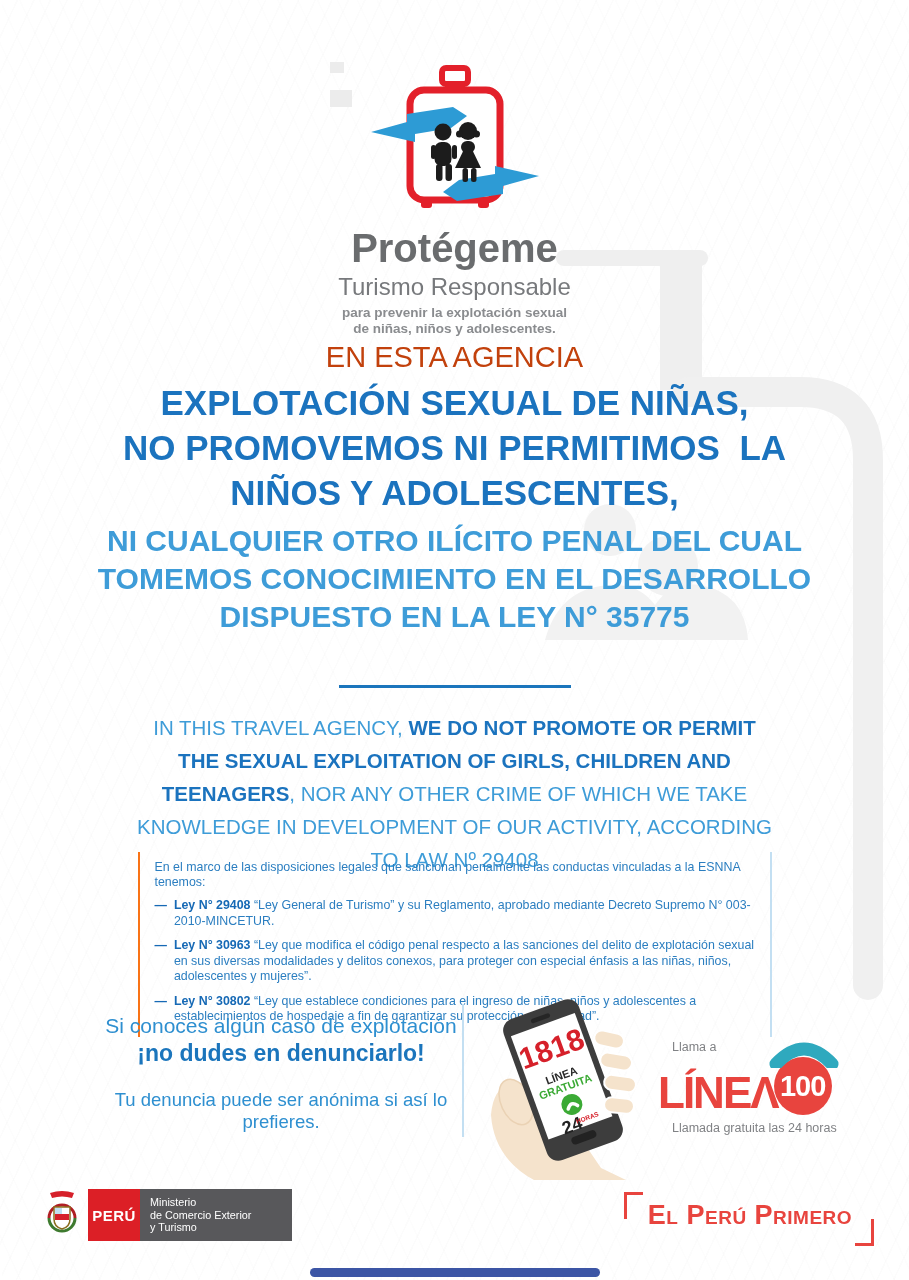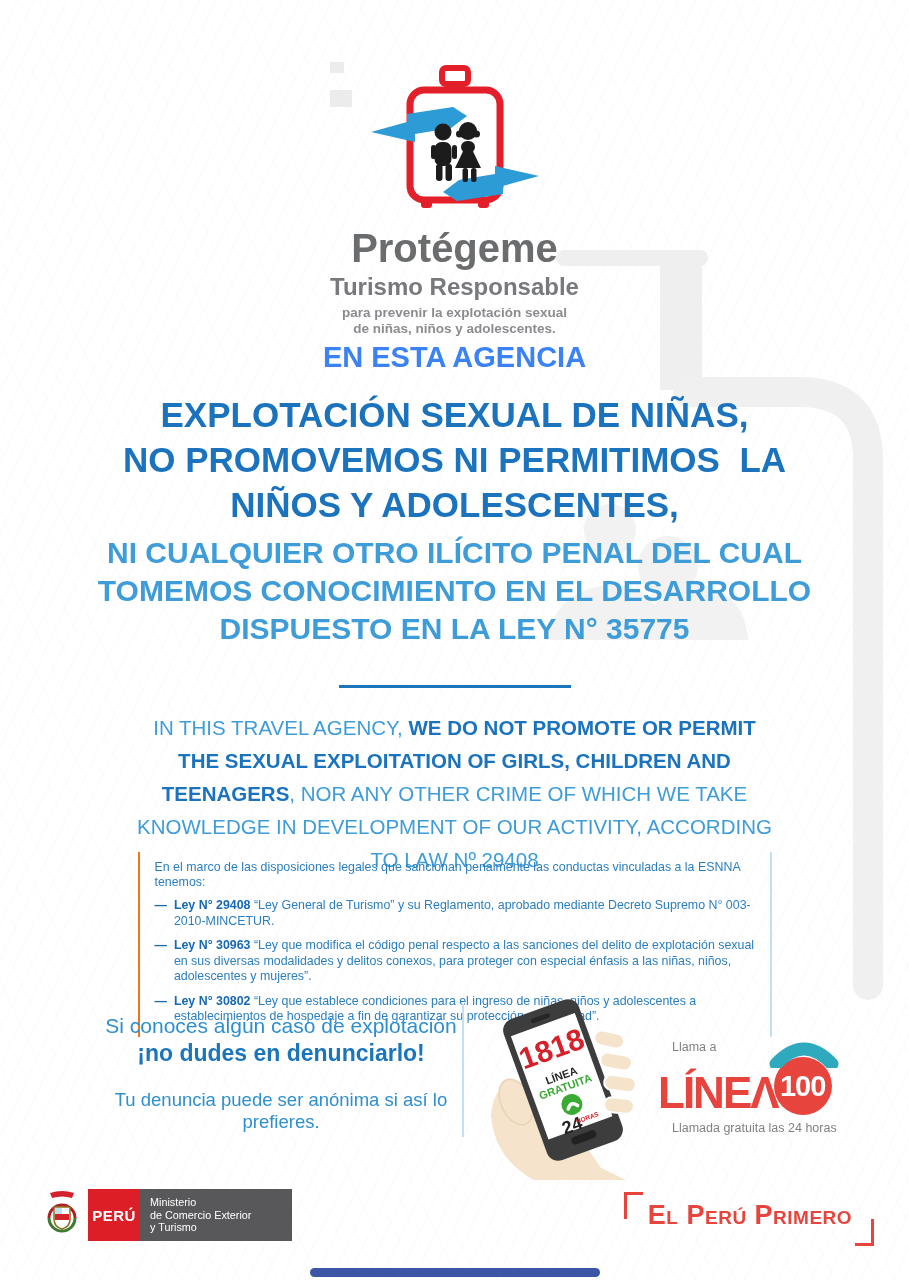--- a/index.html
+++ b/index.html
@@ -11,26 +11,26 @@
       repeating-linear-gradient(115deg, rgba(0,0,0,0.025) 0 1.5px, transparent 1.5px 15px),
       repeating-linear-gradient(65deg, rgba(0,0,0,0.015) 0 1.5px, transparent 1.5px 18px);
     opacity:.5;
   }
   .wm{position:absolute;inset:0;z-index:0;pointer-events:none;}
   .content{position:absolute;inset:0;z-index:1;}
 
   
   .logo-block{position:absolute;top:64px;left:0;right:0;text-align:center;}
   .brand-title{font-size:40px;font-weight:bold;color:#6A6C6E;letter-spacing:0px;margin-top:6px;}
-  .brand-sub{font-size:24px;font-weight:bold;color:#77797C;margin-top:2px;}
+  .brand-sub{font-size:24px;font-weight:normal;color:#77797C;margin-top:2px;}
   .brand-tagline{font-size:13.5px;font-weight:bold;color:#8A8C8F;line-height:16px;margin-top:4px;}
 
   
   .headline{position:absolute;top:341px;left:0;right:0;text-align:center;}
-  .hl-intro{font-size:29px;font-weight:bold;color:#3b82f6;margin-bottom:18px;}
+  .hl-intro{font-size:29px;font-weight:normal;color:#c2410c;margin-bottom:6px;}
   .hl-bold{font-size:35px;font-weight:800;color:#1B73BE;line-height:45px;white-space:pre-wrap;}
   .hl-light{font-size:30px;font-weight:bold;color:#3E9CD8;line-height:38px;}
   .hl-gap{height:7px;}
 
   .divider{position:absolute;top:685px;left:50%;transform:translateX(-50%);width:232px;height:3px;background:#1B75BC;}
 
   
   .english{position:absolute;top:711px;left:50%;transform:translateX(-50%);width:640px;text-align:center;
            font-size:20.5px;line-height:33px;color:#3E9CD8;}
   .english b{color:#1B73BE;font-weight:800;}

